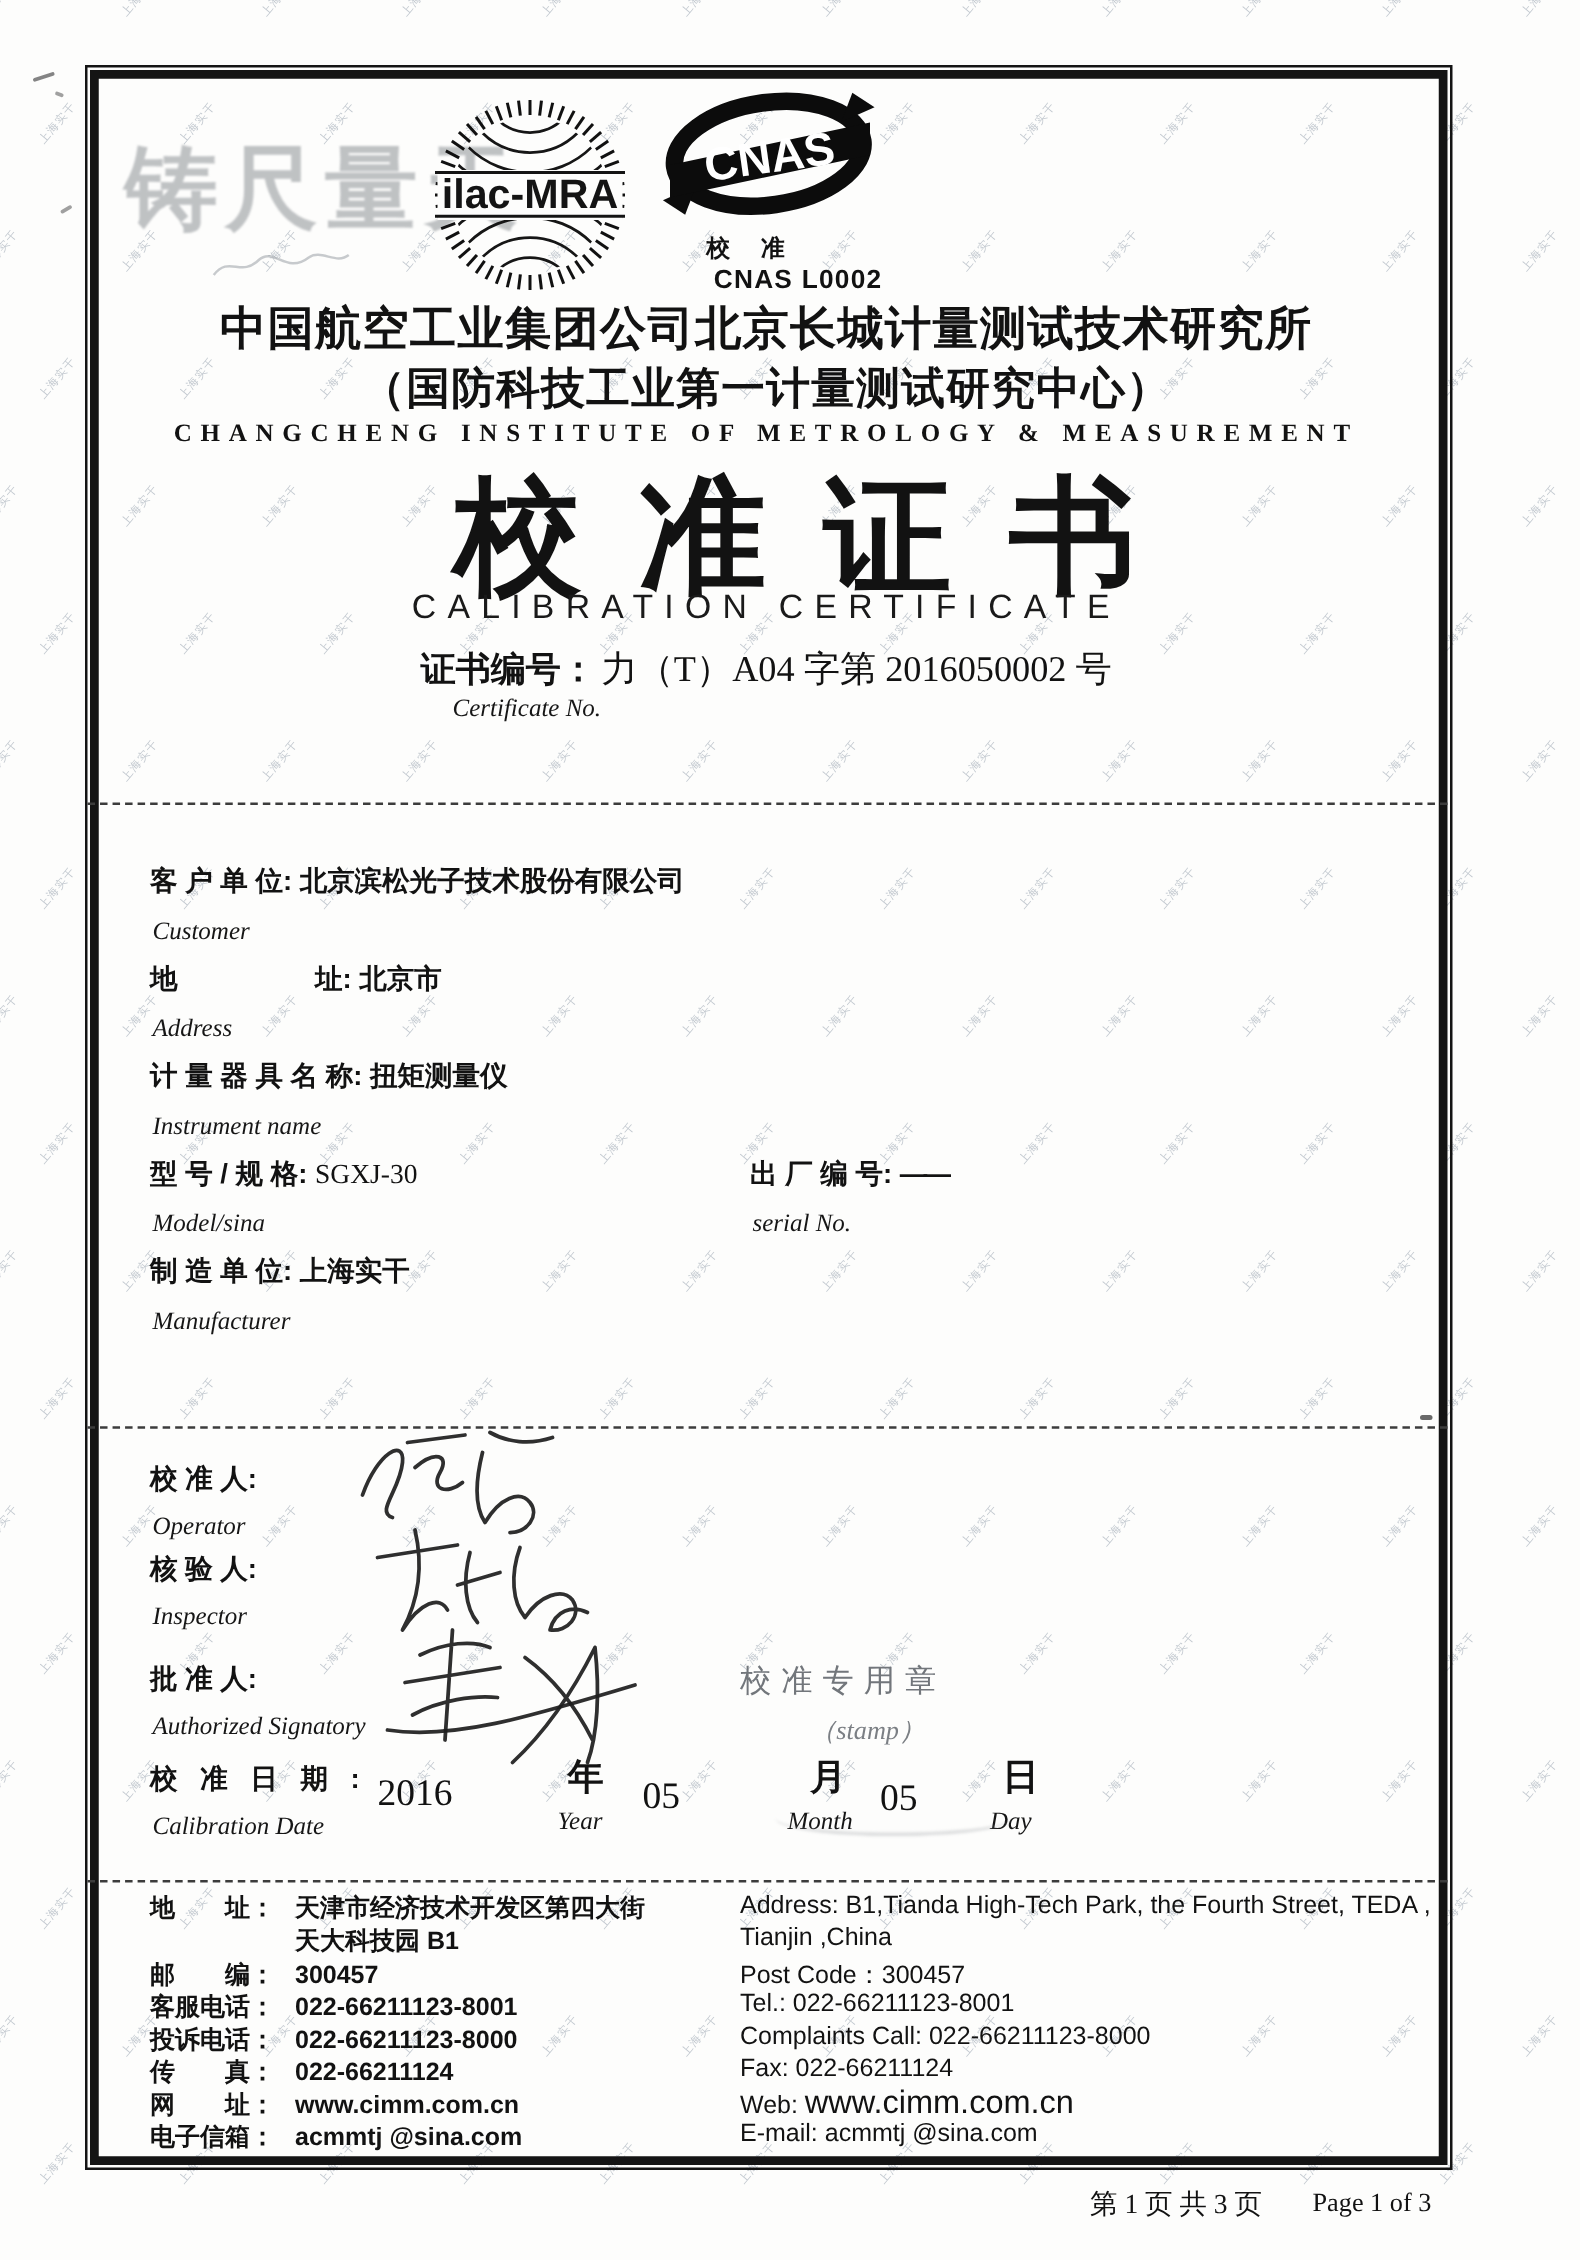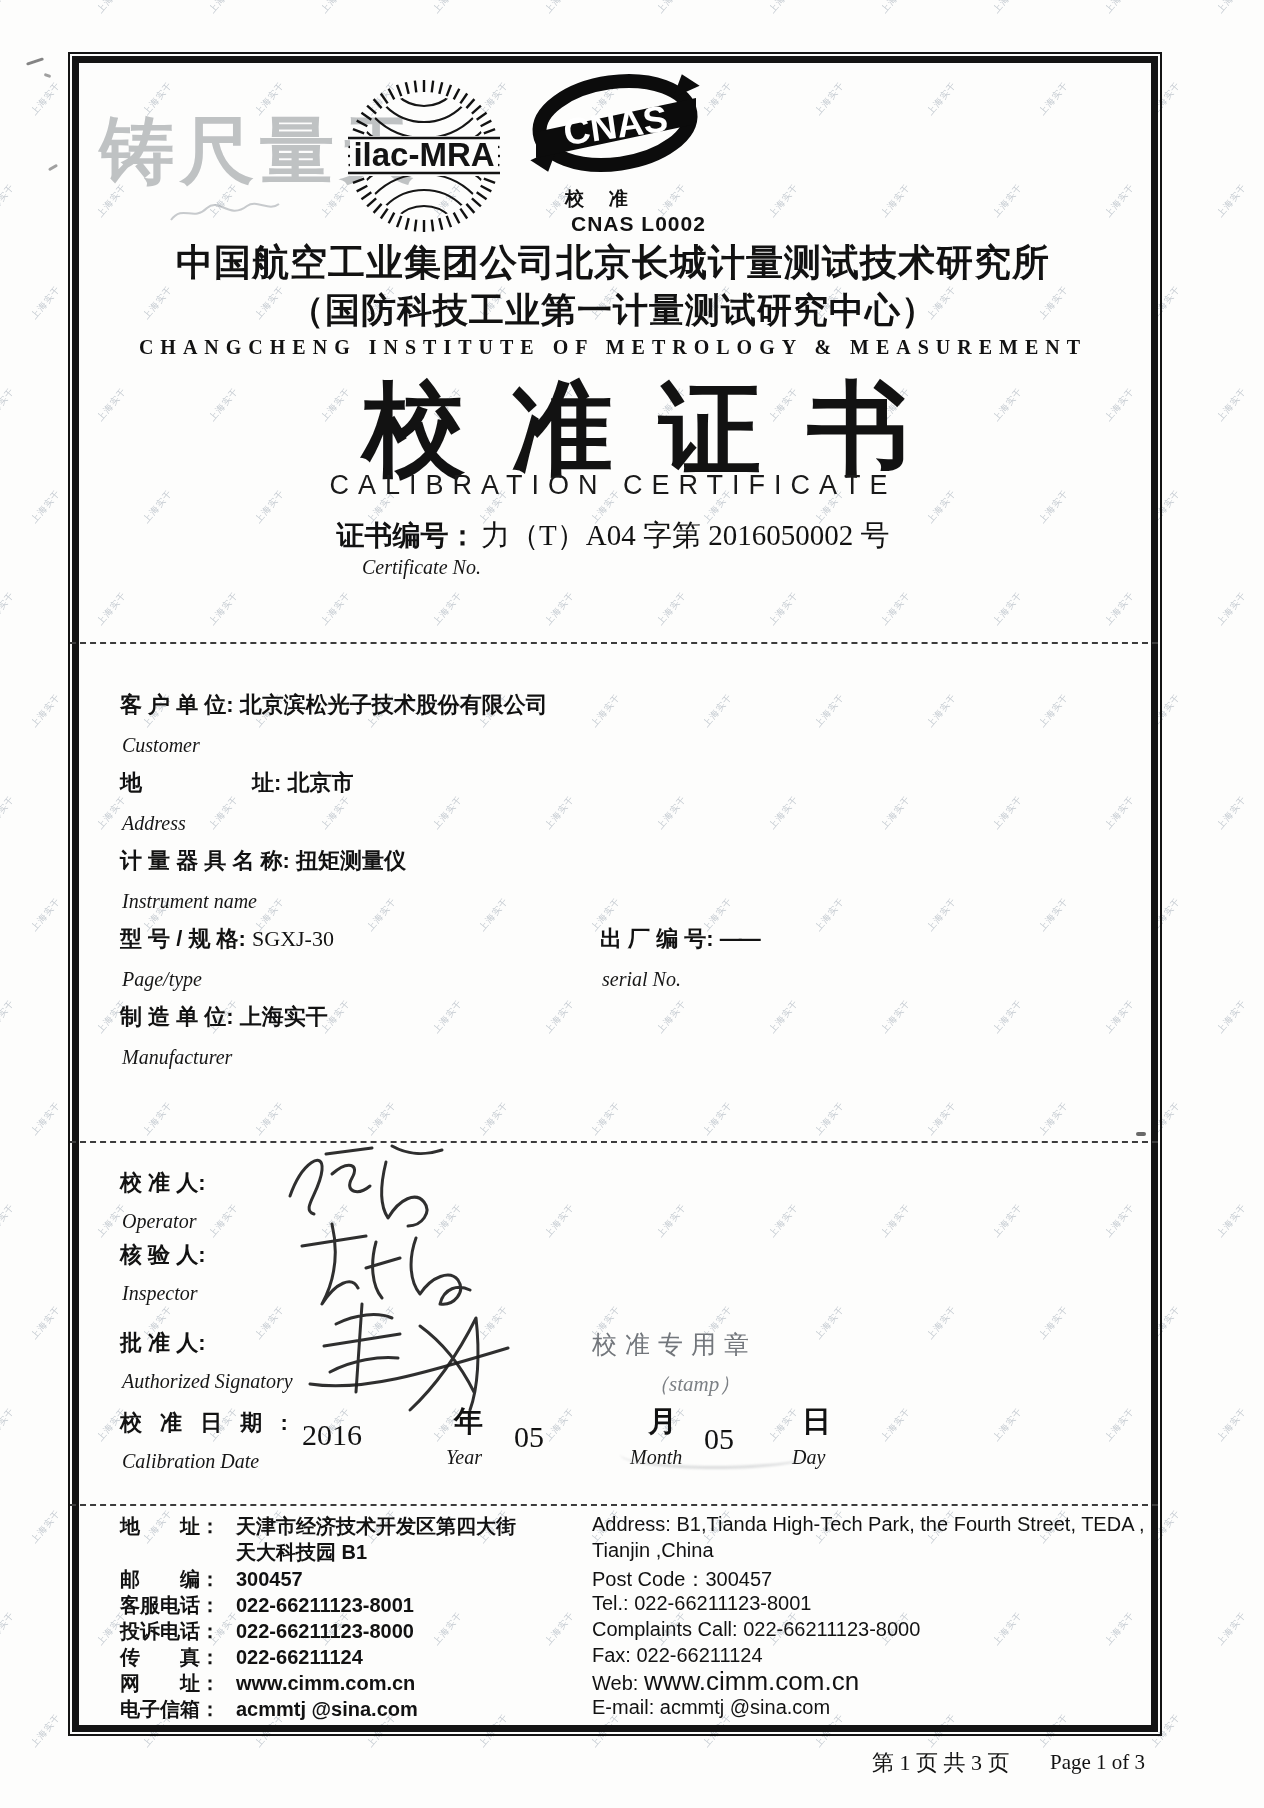--- a/index.html
+++ b/index.html
@@ -411,21 +411,21 @@
   <div class="abs lbl" style="left:120px;top:846px;">
     <span>计 量 器 具 名 称:</span>
     <span>扭矩测量仪</span>
   </div>
   <div class="abs sub" style="left:122px;top:890px;">Instrument name</div>
 
   <div class="abs lbl" style="left:120px;top:924px;">
     <span>型 号 / 规 格:</span>
     <span class="val-en">SGXJ-30</span>
   </div>
-  <div class="abs sub" style="left:122px;top:968px;">Page/type</div>
+  <div class="abs sub" style="left:122px;top:968px;">Model/sina</div>
 
   <div class="abs lbl" style="left:600px;top:924px;">
     <span>出 厂 编 号:</span>
     <span style="letter-spacing:-3px;">——</span>
   </div>
   <div class="abs sub" style="left:602px;top:968px;">serial No.</div>
 
   <div class="abs lbl" style="left:120px;top:1002px;">
     <span>制 造 单 位:</span>
     <span>上海实干</span>

